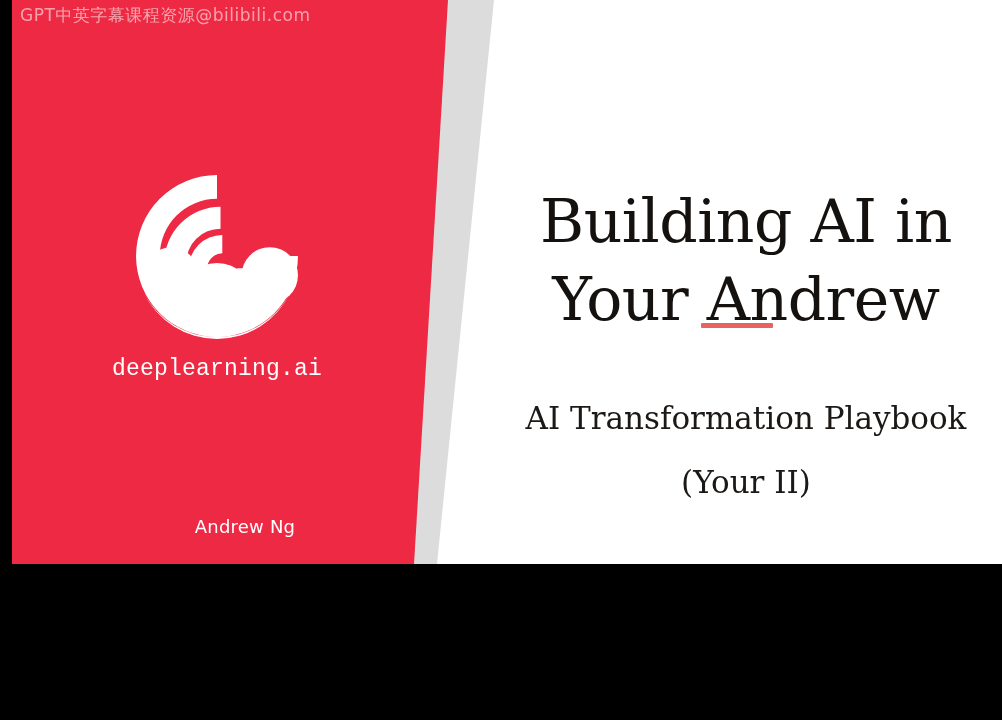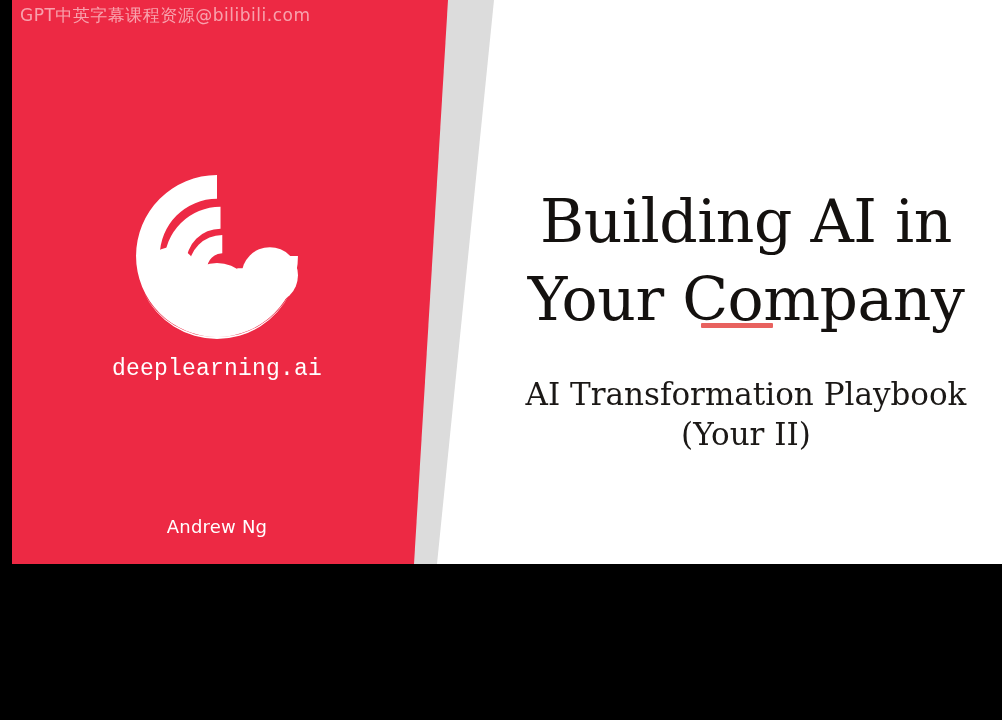--- a/index.html
+++ b/index.html
@@ -102,20 +102,21 @@
     left: 0;
     top: 516px;
     width: 410px;
     text-align: center;
     font-size: 18px;
     font-weight: 400;
     color: #ffffff;
     letter-spacing: 0.2px;
     z-index: 20;
     font-family: "DejaVu Sans", "Liberation Sans", sans-serif;
+    padding-left: 28px;
   }
 
   
   .content-col {
     position: absolute;
     left: 484px;
     top: 0;
     width: 500px;
     height: 564px;
     z-index: 20;
@@ -151,21 +152,21 @@
     left: 0;
     top: 348px;
     width: 500px;
     text-align: center;
     font-family: "DejaVu Serif", "Liberation Serif", serif;
     font-size: 31px;
     line-height: 40px;
     font-weight: 400;
     color: #1b1816;
   }
-  .slide-subtitle .sline { display: block; }
+  .slide-subtitle .sline { display: block; margin-top: 24px; }
 
   
   .letterbox {
     position: absolute;
     left: 0;
     top: 564px;
     width: 1002px;
     height: 156px;
     background: #000000;
   }
@@ -213,21 +214,21 @@
         </svg>
       </span>
       <div class="brand-name">deeplearning.ai</div>
     </div>
 
     <div class="author-name">Andrew Ng</div>
 
     <div class="content-col">
       <h1 class="slide-title">
         <span class="tline">Building AI in</span>
-        <span class="tline">Your Company</span>
+        <span class="tline">Your Andrew</span>
       </h1>
 
       <div class="title-rule"></div>
 
       <h2 class="slide-subtitle">
         <span class="sline">AI Transformation Playbook</span>
         <span class="sline">(Your II)</span>
       </h2>
     </div>
 

